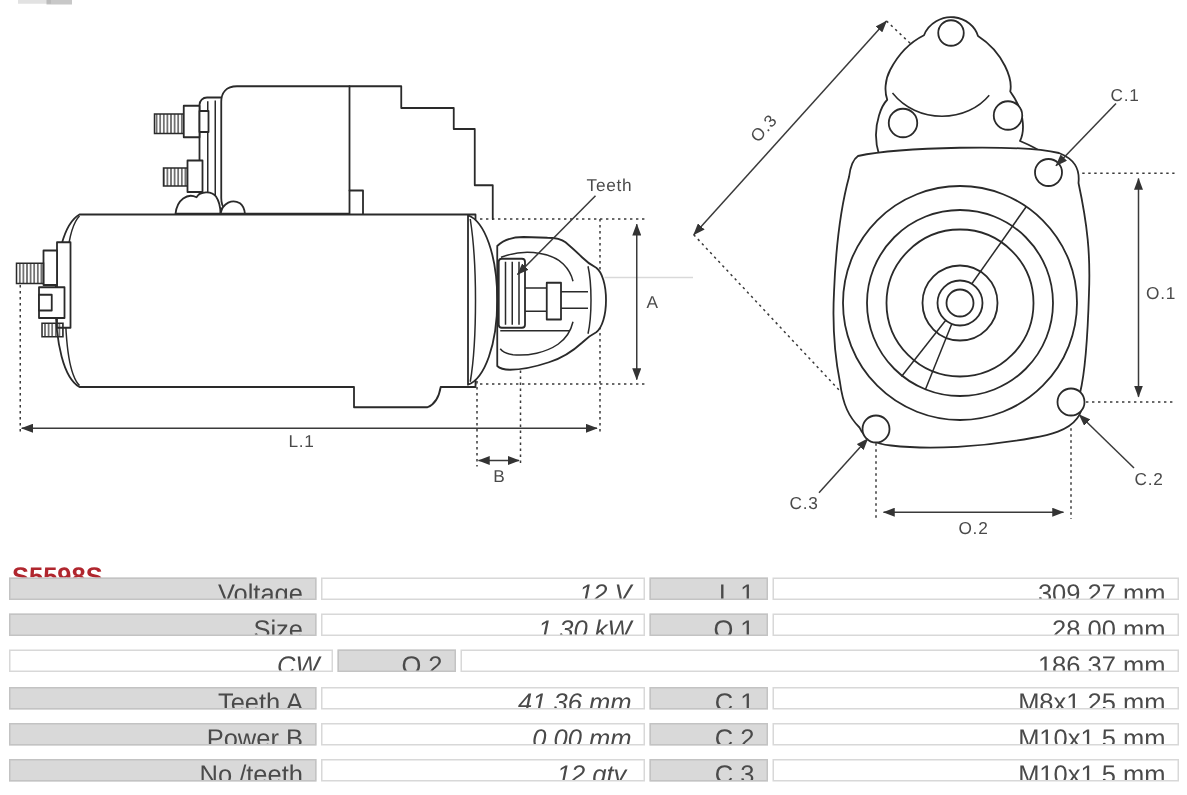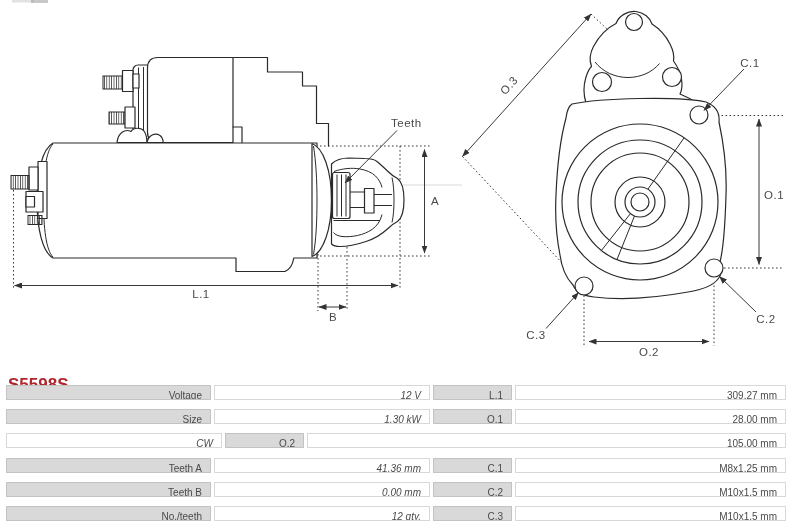--- a/index.html
+++ b/index.html
@@ -3,21 +3,21 @@
 <meta charset="utf-8">
 <style>
   :root{ --accent:#b0262e; }
   html,body{margin:0;padding:0;background:#fff;}
   .page{position:relative;width:791px;height:530px;background:#fff;overflow:hidden;
         font-family:"Liberation Sans", sans-serif;}
   .part-number{position:absolute;left:8px;top:375px;font-size:17px;font-weight:700;
         color:var(--accent);letter-spacing:0px;}
   .spec-table{position:absolute;left:6px;top:385px;width:780px;}
   .row{display:flex;gap:3px;margin-bottom:2.2px;height:22px;}
-  .c{box-sizing:border-box;height:15px;font-size:10px;line-height:20px;color:#4a4a4a;
+  .c{box-sizing:border-box;height:15px;font-size:17px;line-height:20px;color:#4a4a4a;
      text-align:right;padding:0 8px;border:1px solid #d8d8d8;background:#fff;overflow:hidden;}
   .g{background:#d9d9d9;border-color:#c3c3c3;}
   .c1{width:205px;} .c2{width:216px;font-style:italic;} .c3{width:79px;} .c4{flex:1;}
   svg text{font-family:"Liberation Sans", sans-serif;font-size:11.5px;fill:#4a4a4a;letter-spacing:.5px;}
   .ln{fill:none;stroke:#2a2a2a;stroke-width:1.2;stroke-linejoin:round;stroke-linecap:round;}
   .lnf{fill:#fff;stroke:#2a2a2a;stroke-width:1.2;stroke-linejoin:round;}
   .thin{fill:none;stroke:#2a2a2a;stroke-width:1;}
   .dim{fill:none;stroke:#3a3a3a;stroke-width:1;}
   .dot{fill:none;stroke:#3a3a3a;stroke-width:1;stroke-dasharray:1.6 2.4;}
   .faint{stroke:#d9d9d9;stroke-width:1;}
@@ -177,30 +177,30 @@
     </div>
     <div class="row">
       <div class="c g c1">Size</div>
       <div class="c c2">1.30 kW</div>
       <div class="c g c3">O.1</div>
       <div class="c c4">28.00 mm</div>
     </div>
     <div class="row">
       <div class="c c2">CW</div>
       <div class="c g c3">O.2</div>
-      <div class="c c4">105.00 mm</div>
+      <div class="c c4">186.37 mm</div>
     </div>
     <div class="row">
       <div class="c g c1">Teeth A</div>
       <div class="c c2">41.36 mm</div>
       <div class="c g c3">C.1</div>
       <div class="c c4">M8x1.25 mm</div>
     </div>
     <div class="row">
-      <div class="c g c1">Teeth B</div>
+      <div class="c g c1">Power B</div>
       <div class="c c2">0.00 mm</div>
       <div class="c g c3">C.2</div>
       <div class="c c4">M10x1.5 mm</div>
     </div>
     <div class="row">
       <div class="c g c1">No./teeth</div>
       <div class="c c2">12 qty.</div>
       <div class="c g c3">C.3</div>
       <div class="c c4">M10x1.5 mm</div>
     </div>

